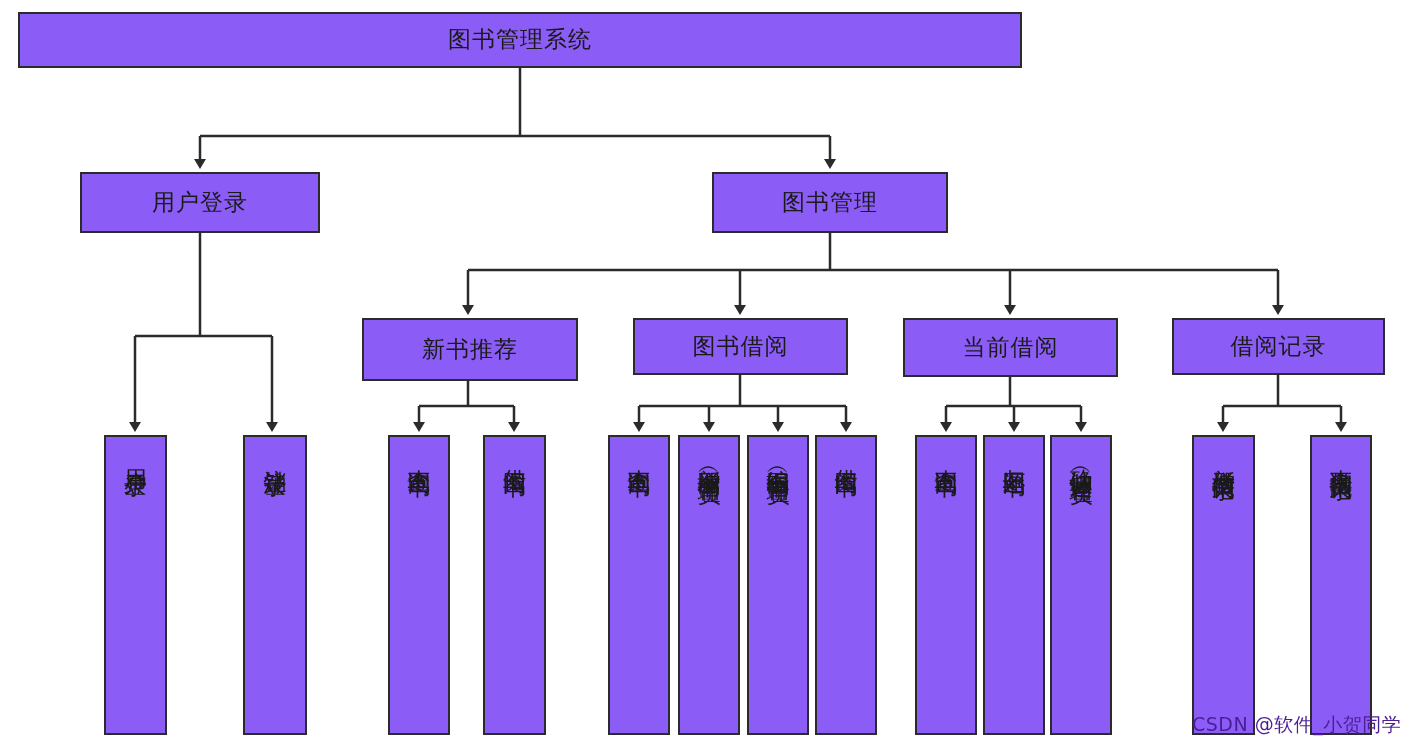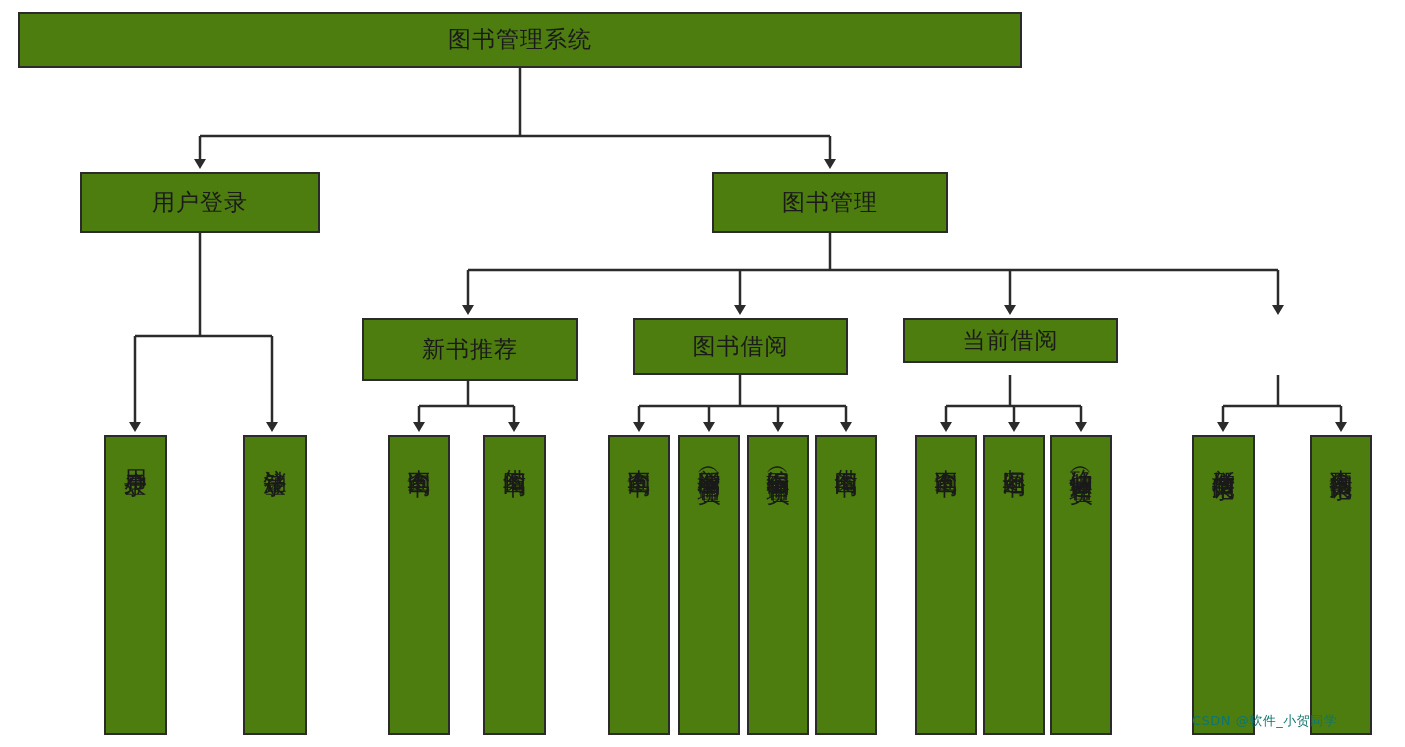--- a/index.html
+++ b/index.html
@@ -23,21 +23,21 @@
     left: 0;
     top: 0;
     width: 1405px;
     height: 747px;
     pointer-events: none;
   }
   .node {
     position: absolute;
     box-sizing: border-box;
     border: 2px solid #2b2b2b;
-    background: #4d7c0f;
+    background: #8b5cf6;
     display: flex;
     align-items: center;
     justify-content: center;
     color: #1a1a1a;
   }
   .node.h .lbl {
     font-size: 23px;
     line-height: 1.2;
     letter-spacing: 1px;
     white-space: nowrap;
@@ -49,22 +49,22 @@
   .node.v .lbl {
     writing-mode: vertical-rl;
     text-orientation: upright;
     font-size: 23px;
     line-height: 1.18;
     letter-spacing: 2px;
     text-align: left;
   }
   .watermark {
     position: absolute;
-    font-size: 13px;
-    color: #0f766e;
+    font-size: 19px;
+    color: #4c1d95;
     white-space: nowrap;
     letter-spacing: 0.5px;
   }
 </style>
 </head>
 <body>
 
 <div id="canvas">
 
   <svg id="edges" viewBox="0 0 1405 747" xmlns="http://www.w3.org/2000/svg">
@@ -127,22 +127,25 @@
   <div class="node h" style="left:712px; top:172px; width:236px; height:61px;align-items:center;">
     <span class="lbl">图书管理</span>
   </div>
 
   <div class="node h" style="left:362px; top:318px; width:216px; height:63px;">
     <span class="lbl">新书推荐</span>
   </div>
   <div class="node h" style="left:633px; top:318px; width:215px; height:57px;justify-content:center;">
     <span class="lbl">图书借阅</span>
   </div>
-  <div class="node h" style="left:903px; top:318px; width:215px; height:45px;">
+  <div class="node h" style="left:903px; top:318px; width:215px; height:59px;">
     <span class="lbl">当前借阅</span>
+  </div>
+  <div class="node h" style="left:1172px; top:318px; width:213px; height:57px;">
+    <span class="lbl">借阅记录</span>
   </div>
 
   <div class="node v" style="left:104px; top:435px; width:63px; height:300px;">
     <span class="lbl">用户登录</span>
   </div>
   <div class="node v" style="left:243px; top:435px; width:64px; height:300px;">
     <span class="lbl">注销登录</span>
   </div>
   <div class="node v" style="left:388px; top:435px; width:62px; height:300px;">
     <span class="lbl">查询图书</span>

